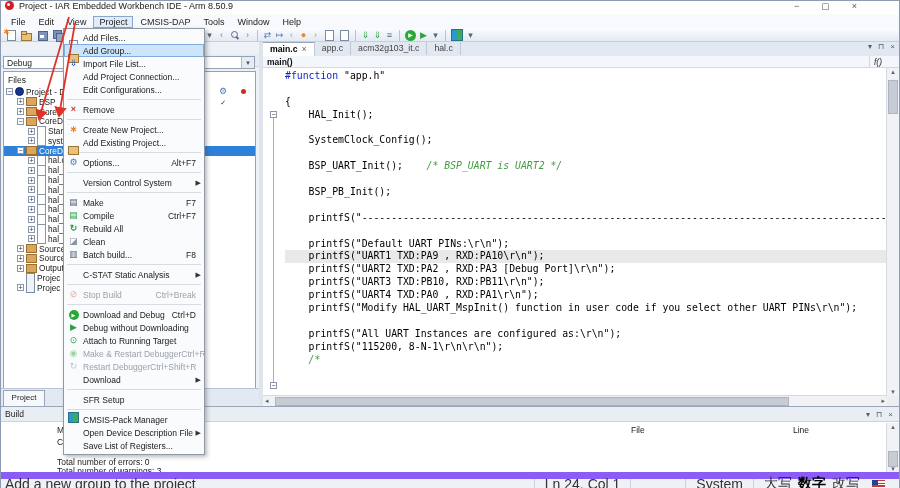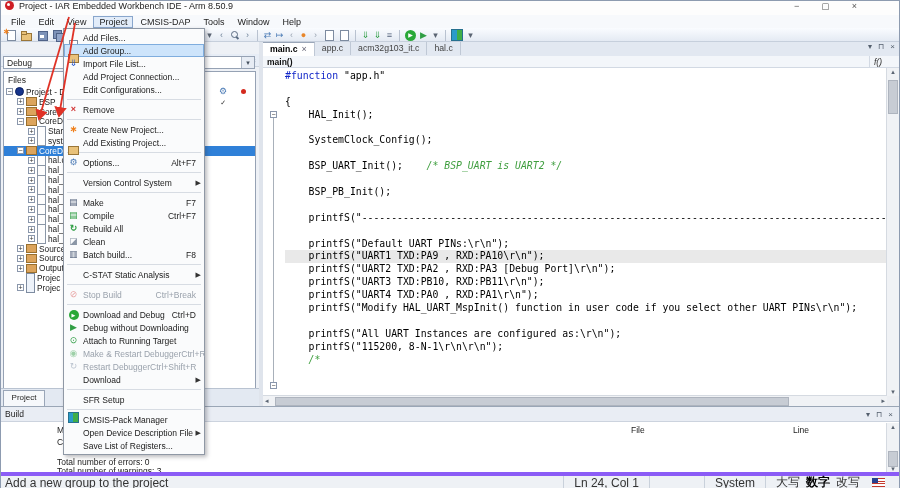--- a/index.html
+++ b/index.html
@@ -103,22 +103,22 @@
   .bp-btns{position:absolute;right:6px;top:0;display:flex;gap:6px;font-size:8px;color:#55606e;line-height:15px}
   .bp-cols{position:absolute;top:18px;left:0;width:100%;font-size:8.5px;color:#222}
   .bp-col-msg{position:absolute;left:56px}
   .bp-col-file{position:absolute;left:630px}
   .bp-col-line{position:absolute;left:792px}
   .bp-rows{position:absolute;top:31px;left:56px;font-size:8.5px;color:#222}
   .bp-row{height:9.8px;line-height:9.8px;white-space:pre}
   .bvscroll{position:absolute;right:0;top:16px;bottom:0;width:12px;background:#f0f2f5;border-left:1px solid #d5dae1}
   .bvthumb{position:absolute;left:1px;right:1px;top:28px;height:14px;background:#c7ccd4;border:1px solid #aeb4be}
   
-  .statusbar{position:absolute;left:0;top:471px;width:100%;height:17px;background:#eef1f5;border-top:4px solid #8b5cf6;
-    display:flex;align-items:center;font-size:12px;color:#333;box-sizing:border-box}
+  .statusbar{position:absolute;left:0;top:471px;width:100%;height:17px;background:#eef1f5;border-top:7px solid #8b5cf6;
+    display:flex;align-items:center;font-size:14px;color:#333;box-sizing:border-box}
   .sb-left{padding-left:4px}
   .sb-right{margin-left:auto;display:flex;align-items:center;height:100%}
   .sb-cell{border-left:1px solid #c9d1db;padding:0 10px;height:100%;display:flex;align-items:center;white-space:nowrap}
   .sb-ime{gap:6px}
   .sb-num{font-weight:bold;color:#000}
   .flag{width:13px;height:9px;background:repeating-linear-gradient(#c43a2e 0 1.3px,#fff 1.3px 2.6px);position:relative;margin:0 4px 0 6px}
   .flag::before{content:"";position:absolute;left:0;top:0;width:6px;height:5px;background:#27418f}
   
   .pmenu{position:absolute;left:62px;top:27px;width:142px;background:#fafbfc;border:1px solid #8f98a5;
     box-shadow:2px 2px 4px rgba(60,60,70,.35);padding:2px 0;z-index:50;box-sizing:border-box}

